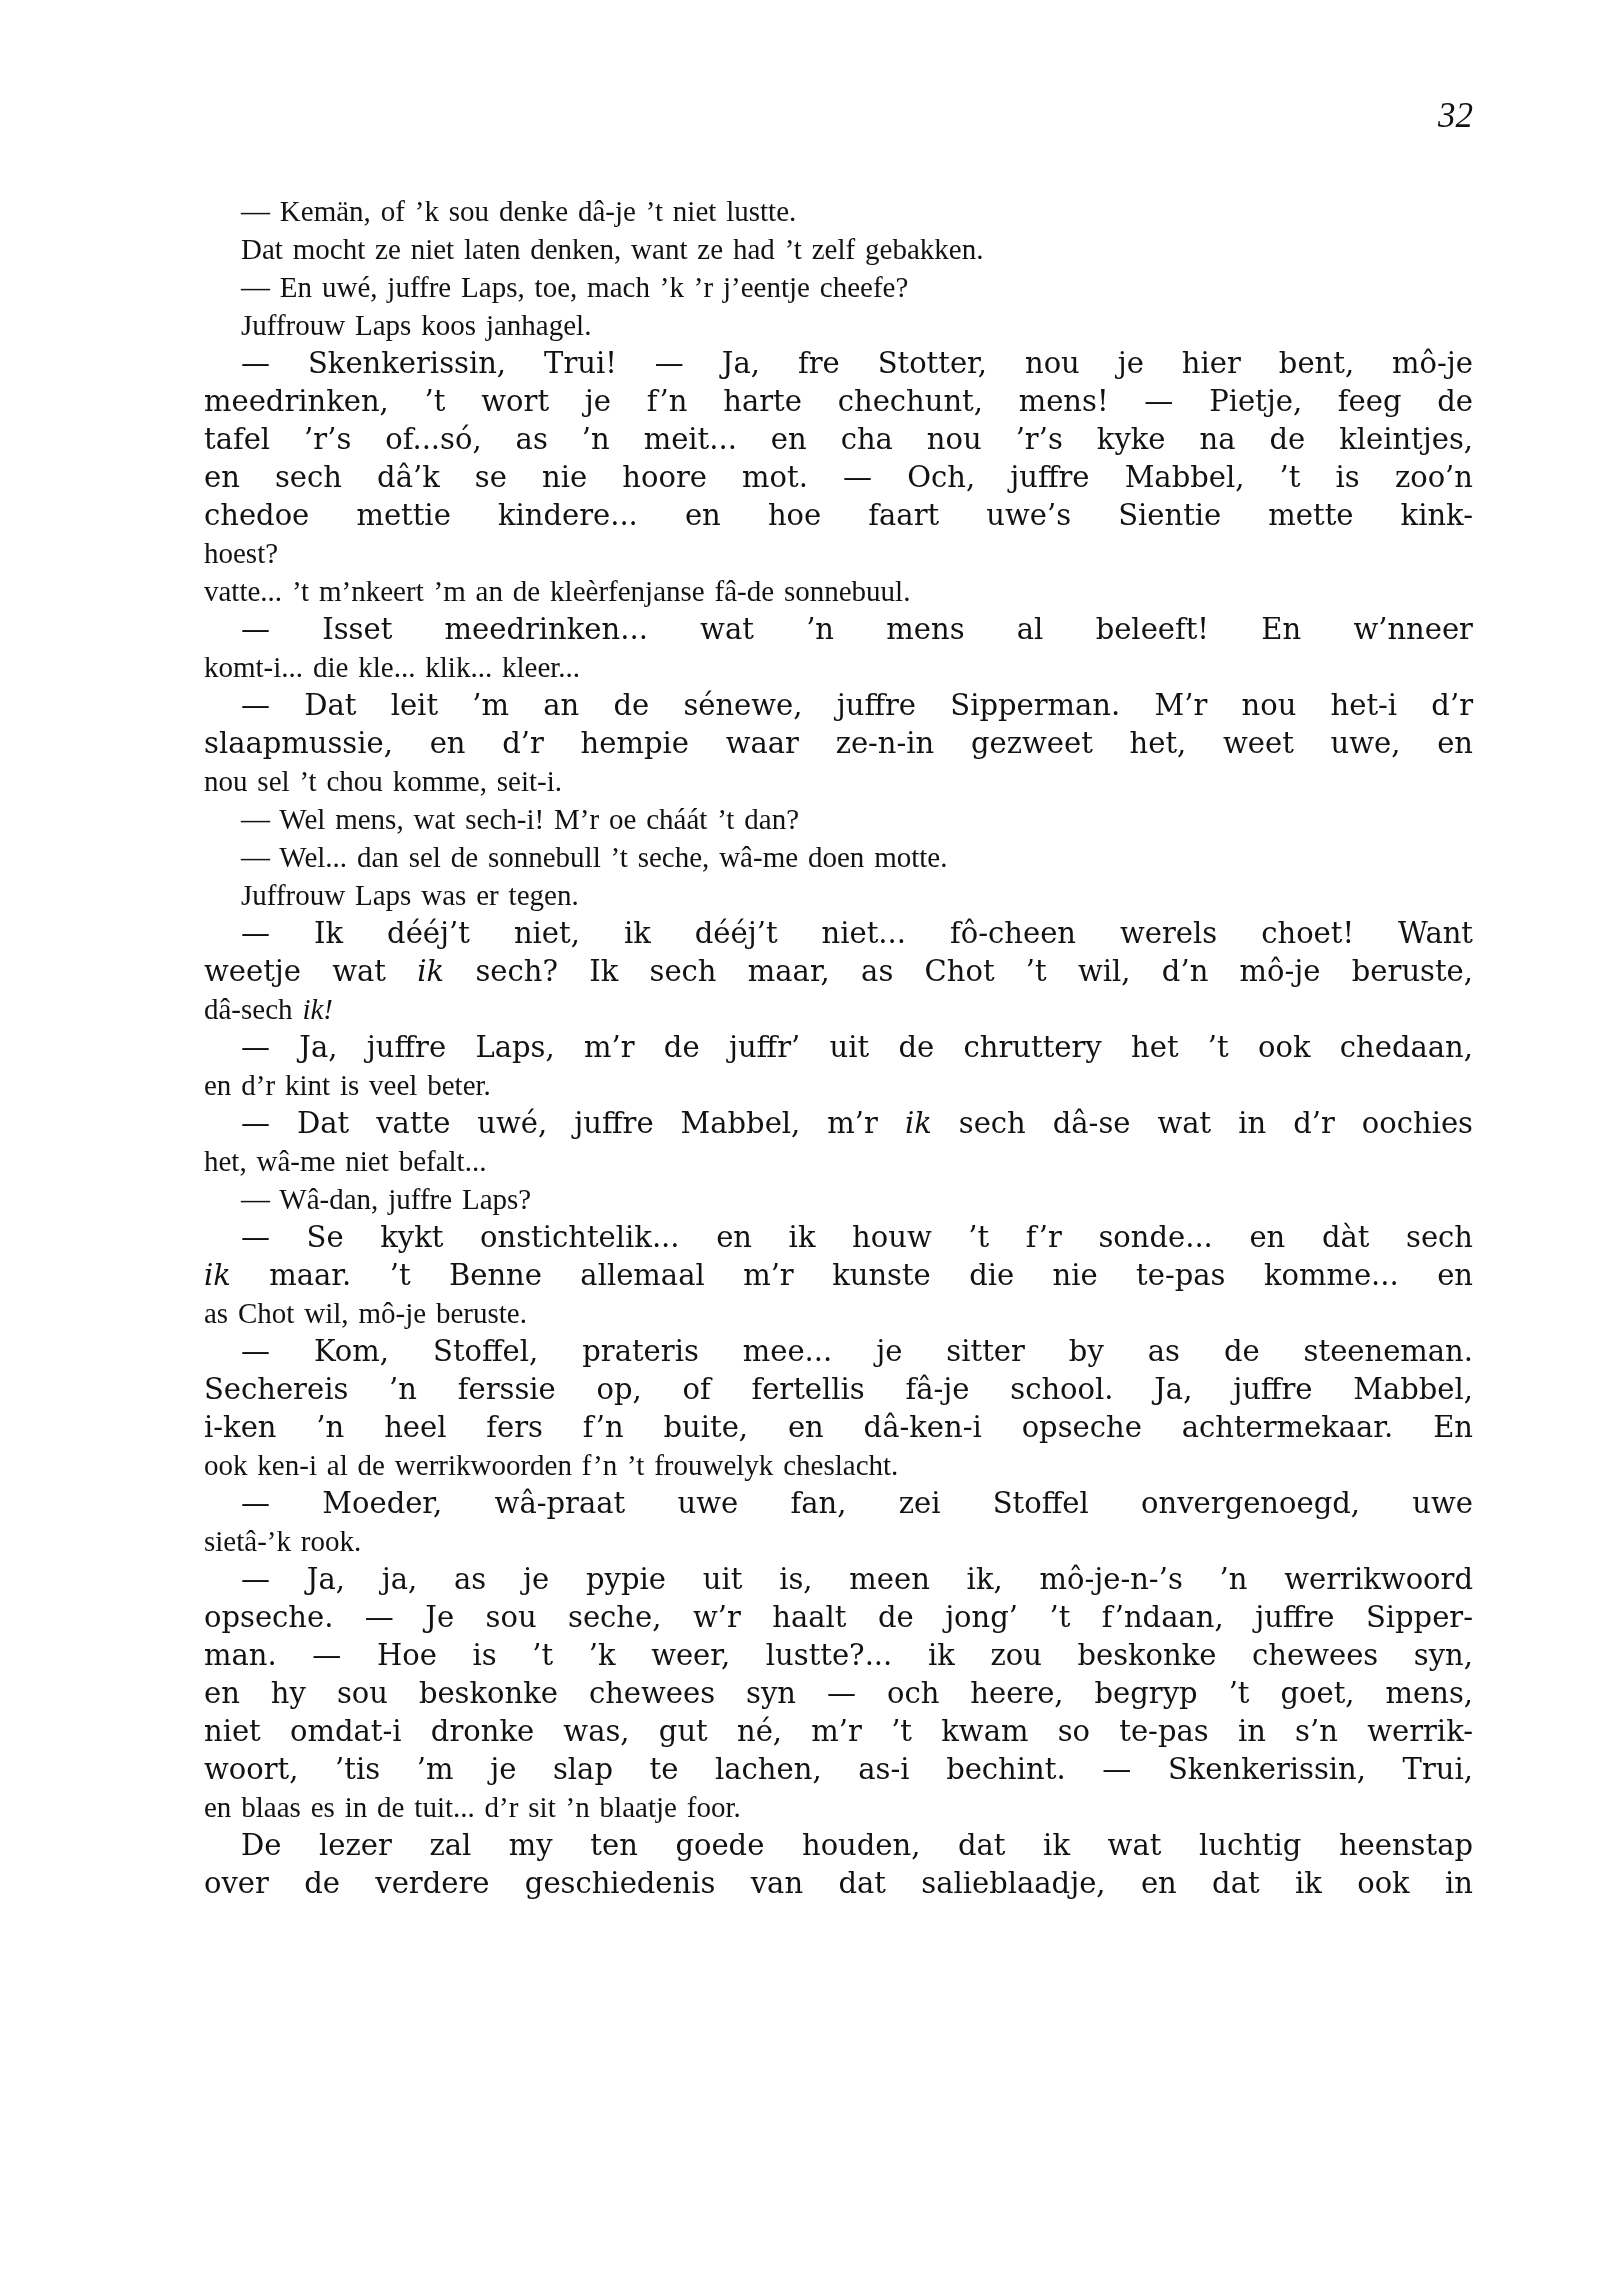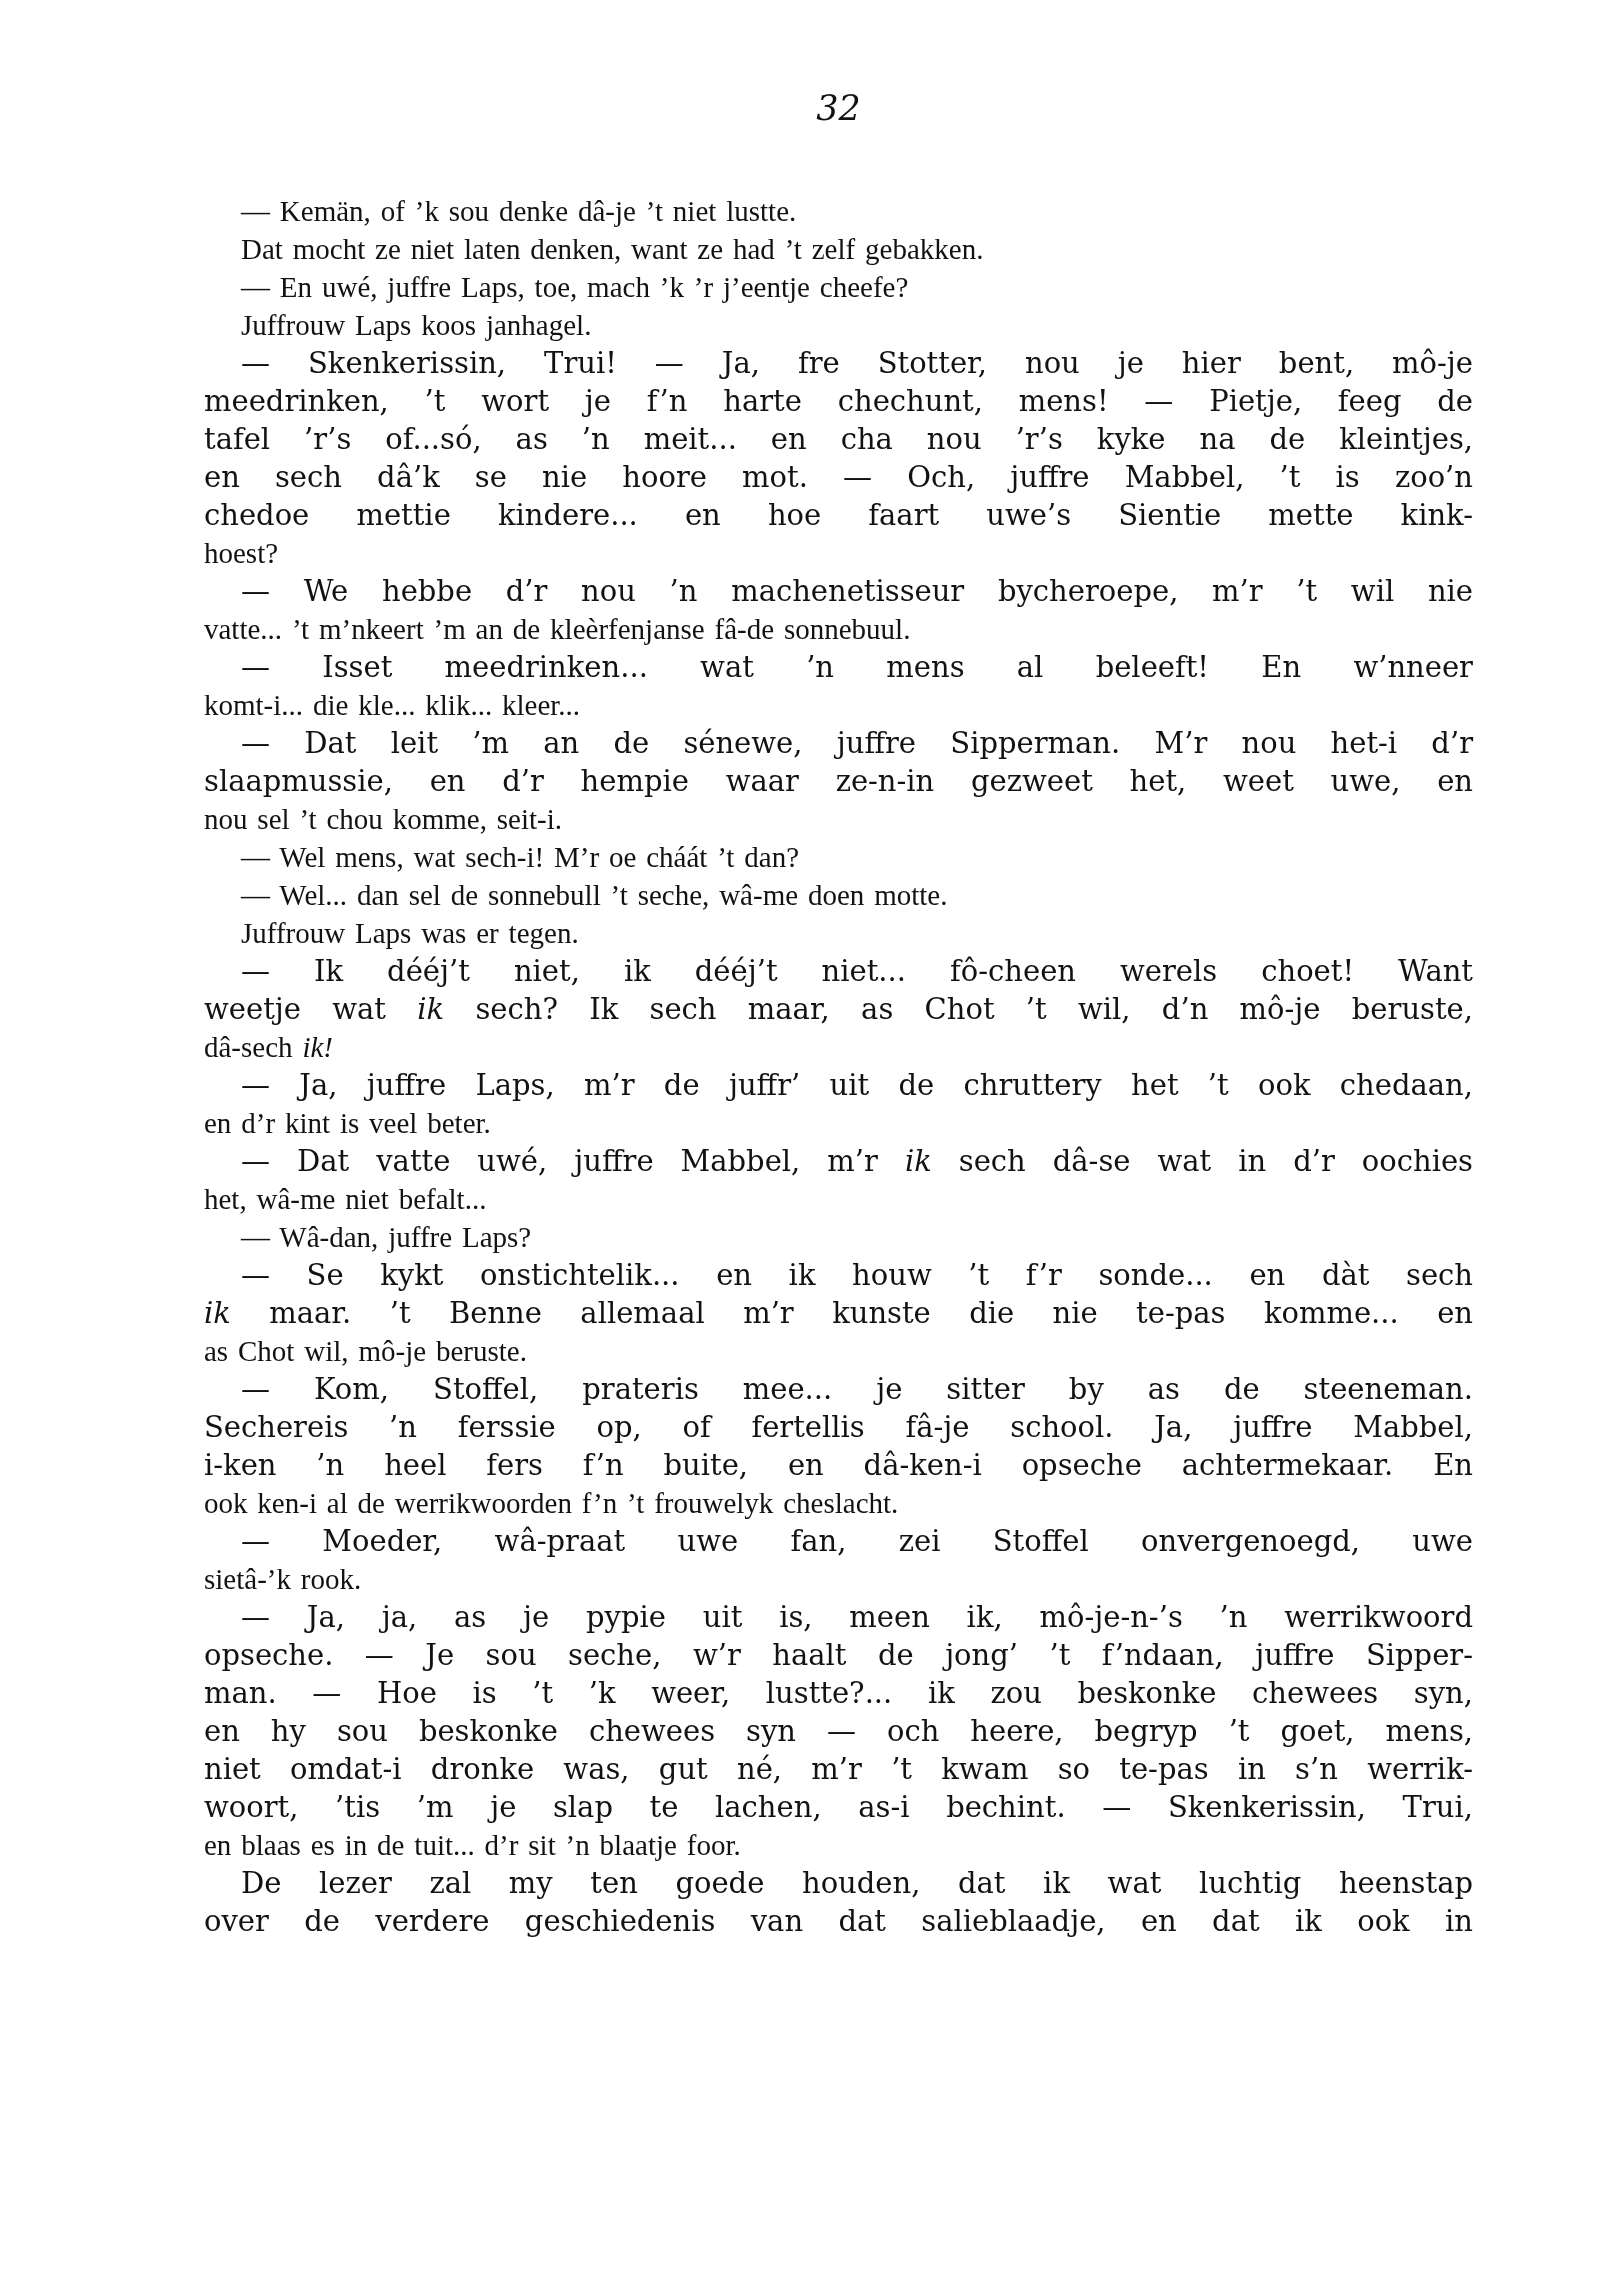--- a/index.html
+++ b/index.html
@@ -9,25 +9,26 @@
     font-family: "DejaVu Serif", "Liberation Serif", serif;
   }
   .page {
     position: relative;
     width: 1606px; height: 2295px;
     overflow: hidden;
     background: var(--paper, #ffffff);
   }
   .page-number {
     position: absolute;
-    left: 204px; top: 88px; width: 1269px;
-    text-align: center;
+    left: 204px; top: 96px; width: 1269px;
+    text-align: right;
     font-style: italic;
     font-size: 35px;
     color: var(--ink, #121212);
+    font-family: Liberation Serif, serif;
   }
   .text-block {
     position: absolute;
     left: 204px; top: 192px; width: 1269px;
     font-size: 29px;
     line-height: 38px;
     color: var(--ink, #121212);
     word-spacing: 0.09em;
   }
   .para { margin: 0; padding: 0; }
@@ -60,21 +61,20 @@
       </p>
       <p class="para">
         <span class="line first"><span>— Skenkerissin, Trui! — Ja, fre Stotter, nou je hier bent, mô-je</span></span>
         <span class="line"><span>meedrinken, ’t wort je f’n harte chechunt, mens! — Pietje, feeg de</span></span>
         <span class="line"><span>tafel ’r’s of...só, as ’n meit... en cha nou ’r’s kyke na de kleintjes,</span></span>
         <span class="line"><span>en sech dâ’k se nie hoore mot. — Och, juffre Mabbel, ’t is zoo’n</span></span>
         <span class="line"><span>chedoe mettie kindere... en hoe faart uwe’s Sientie mette kink-</span></span>
         <span class="line last"><span>hoest?</span></span>
       </p>
       <p class="para">
-        <span class="line first"><span>— We hebbe d’r nou ’n machenetisseur bycheroepe, m’r ’t wil nie</span></span>
         <span class="line last"><span>vatte... ’t m’nkeert ’m an de kleèrfenjanse fâ-de sonnebuul.</span></span>
       </p>
       <p class="para">
         <span class="line first"><span>— Isset meedrinken... wat ’n mens al beleeft! En w’nneer</span></span>
         <span class="line last"><span>komt-i... die kle... klik... kleer...</span></span>
       </p>
       <p class="para">
         <span class="line first"><span>— Dat leit ’m an de sénewe, juffre Sipperman. M’r nou het-i d’r</span></span>
         <span class="line"><span>slaapmussie, en d’r hempie waar ze-n-in gezweet het, weet uwe, en</span></span>
         <span class="line last"><span>nou sel ’t chou komme, seit-i.</span></span>

